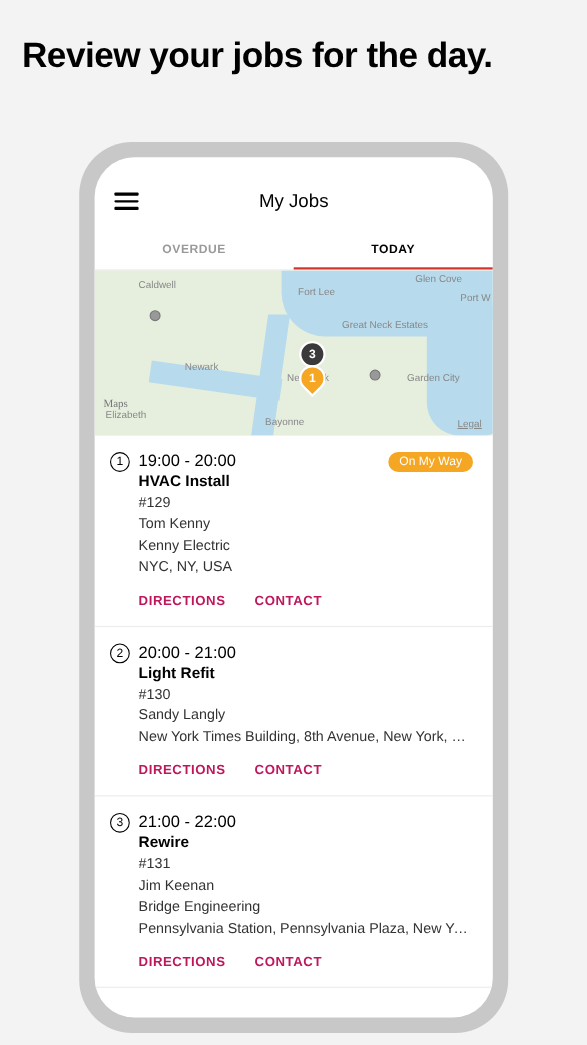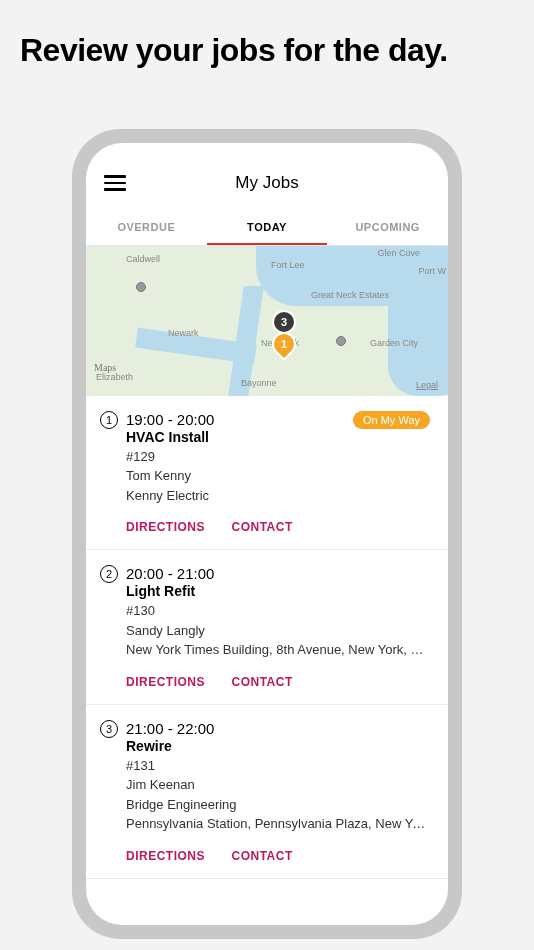--- a/index.html
+++ b/index.html
@@ -213,21 +213,20 @@
         <div class="hamburger-line"></div>
         <div class="hamburger-line"></div>
         <div class="hamburger-line"></div>
       </div>
       <div class="page-title">My Jobs</div>
     </div>
 
     <div class="tabs">
       <div class="tab">OVERDUE</div>
       <div class="tab active">TODAY</div>
-      <div class="tab">UPCOMING</div>
     </div>
 
     <div class="map-area">
       <div class="water" style="top:0;left:170px;width:200px;height:60px;border-radius:0 0 40px 40px;"></div>
       <div class="water" style="top:40px;left:150px;width:20px;height:110px;transform:skewX(-8deg);"></div>
       <div class="water" style="top:30px;right:-20px;width:80px;height:120px;border-radius:30px;"></div>
       <div class="water" style="top:90px;left:50px;width:120px;height:20px;transform:rotate(8deg);"></div>
       <div class="land-label" style="top:8px;left:40px;">Caldwell</div>
       <div class="land-label" style="top:14px;left:185px;">Fort Lee</div>
       <div class="land-label" style="top:2px;right:28px;">Glen Cove</div>
@@ -254,20 +253,21 @@
 
       <div class="job-card">
         <div class="job-row1">
           <div class="num-circle">1</div>
           <div class="job-main">
             <div class="job-time">19:00 - 20:00</div>
             <div class="job-title">HVAC Install</div>
             <div class="job-line">#129</div>
             <div class="job-line">Tom Kenny</div>
             <div class="job-line">Kenny Electric</div>
+            <div class="job-line">NYC, NY, USA</div>
           </div>
           <div class="status-badge">On My Way</div>
         </div>
         <div class="job-actions">
           <span class="action-link">DIRECTIONS</span>
           <span class="action-link">CONTACT</span>
         </div>
       </div>
 
       <div class="job-card">

